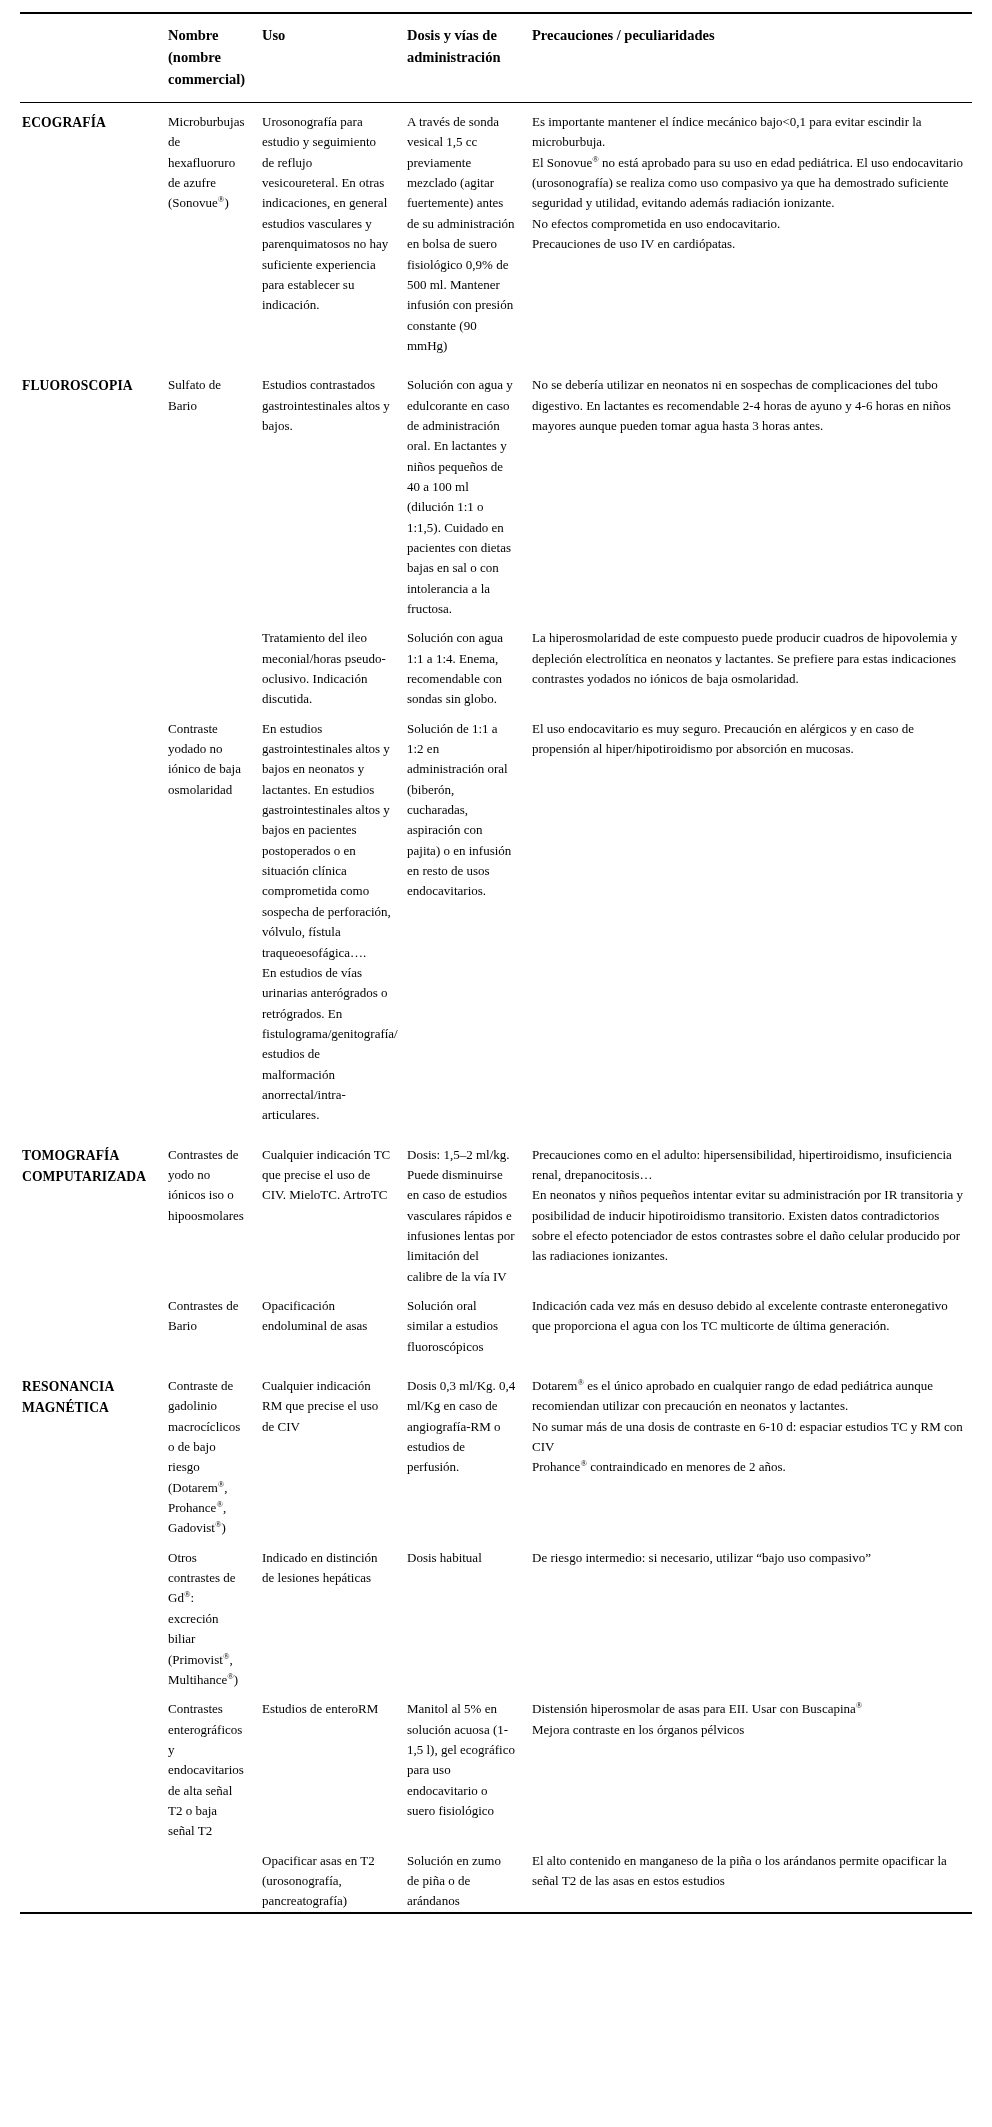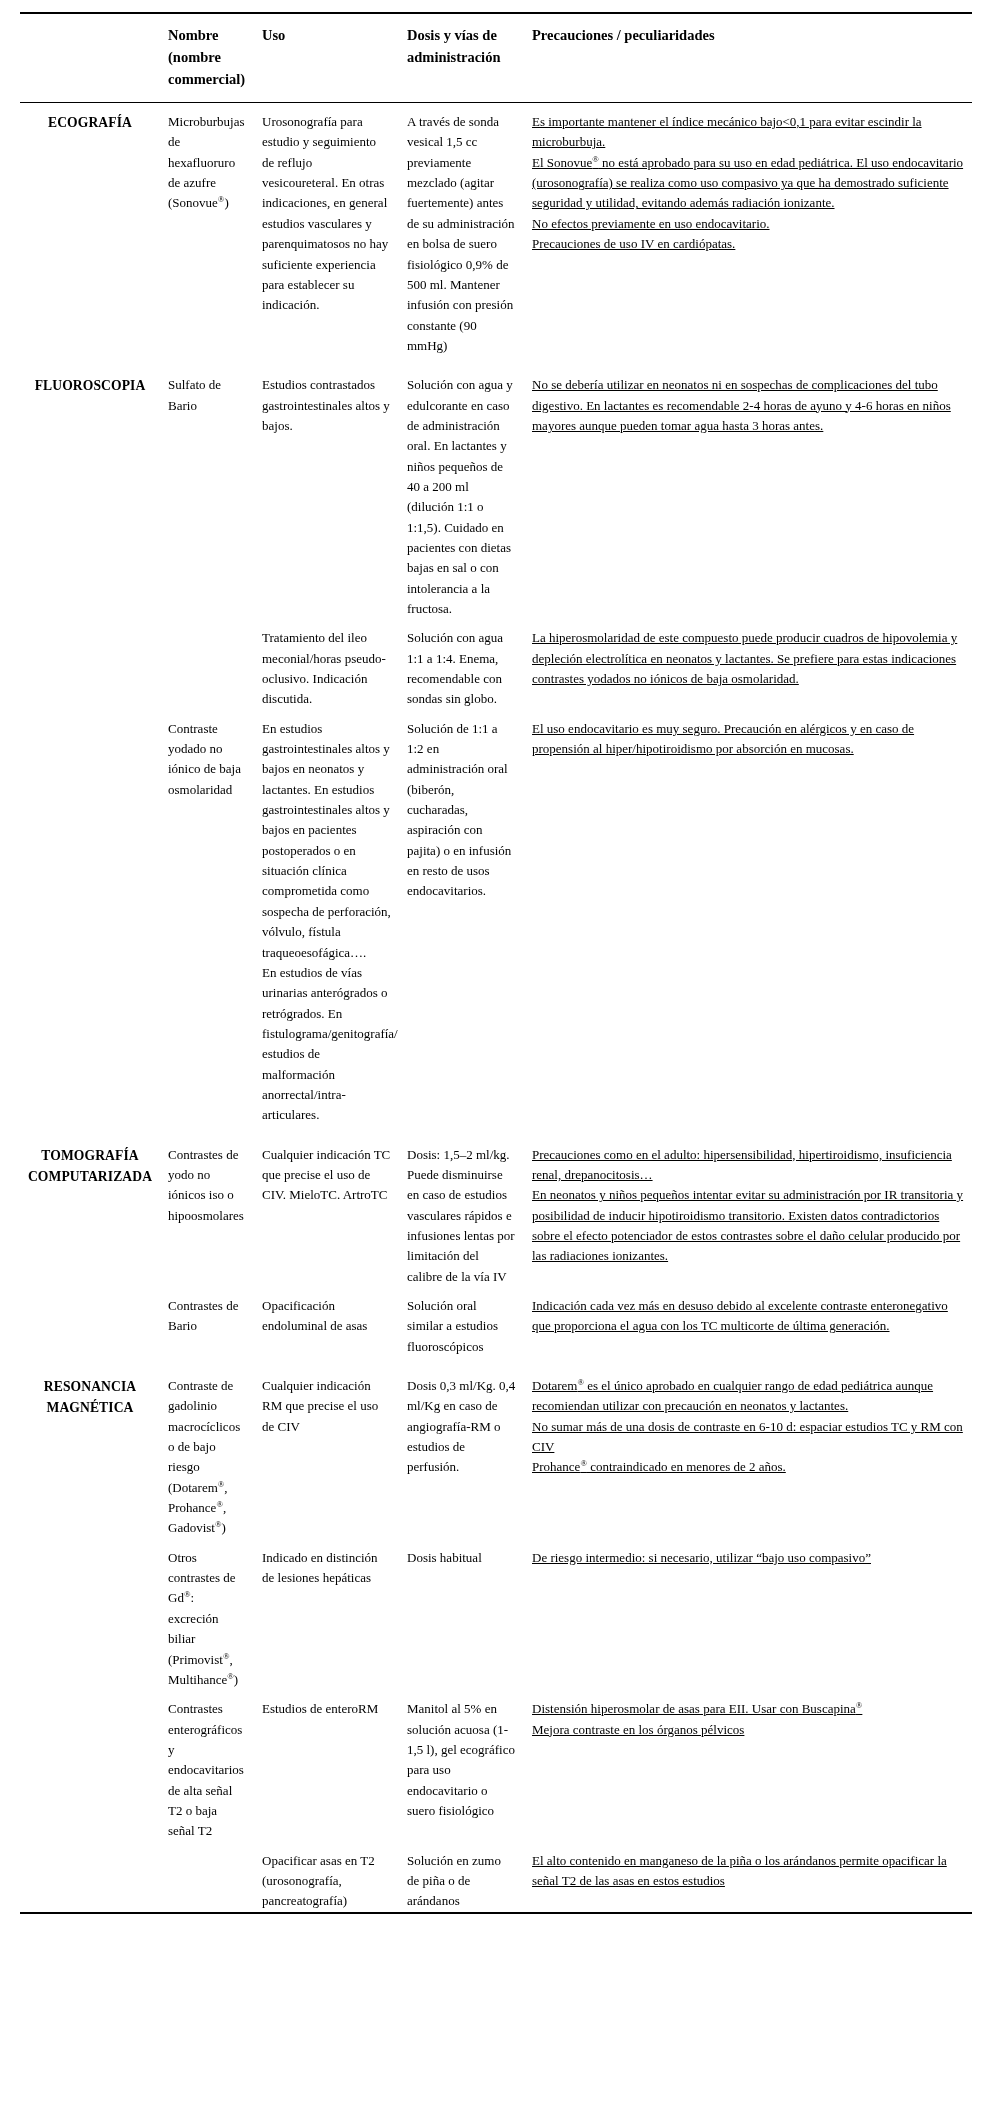--- a/index.html
+++ b/index.html
@@ -55,25 +55,24 @@
   }
   tbody tr.sub-row > td {
     padding-top: 9px;
   }
   td.modality {
     font-weight: bold;
     font-size: 13.6px;
     letter-spacing: 0.1px;
     padding-left: 2px;
     padding-right: 10px;
-    text-align: center;
   }
   td.name, td.dose { padding-right: 16px; }
   td.use { padding-right: 16px; }
-  td.prec { padding-right: 6px; text-decoration: underline; }
+  td.prec { padding-right: 6px; }
 
   .cell-line { display: block; }
   sup.reg {
     font-size: 0.66em;
     vertical-align: super;
     line-height: 0;
   }
   tfoot td {
     border-bottom: 2.2px solid #000;
     height: 0;
@@ -133,39 +132,39 @@
           </td>
           <td class="use">
             <span class="cell-line">Urosonografía para estudio y seguimiento de reflujo vesicoureteral. En otras indicaciones, en general estudios vasculares y parenquimatosos no hay suficiente experiencia para establecer su indicación.</span>
           </td>
           <td class="dose">
             <span class="cell-line">A través de sonda vesical 1,5 cc previamente mezclado (agitar fuertemente) antes de su administración en bolsa de suero fisiológico 0,9% de 500 ml. Mantener infusión con presión constante (90 mmHg)</span>
           </td>
           <td class="prec">
             <span class="cell-line">Es importante mantener el índice mecánico bajo&lt;0,1 para evitar escindir la microburbuja.</span>
             <span class="cell-line">El Sonovue<sup class="reg">®</sup> no está aprobado para su uso en edad pediátrica. El uso endocavitario (urosonografía) se realiza como uso compasivo ya que ha demostrado suficiente seguridad y utilidad, evitando además radiación ionizante.</span>
-            <span class="cell-line">No efectos previamente en uso endocavitario.</span>
+            <span class="cell-line">No efectos comprometida en uso endocavitario.</span>
             <span class="cell-line">Precauciones de uso IV en cardiópatas.</span>
           </td>
         </tr>
         <tr class="spacer-row">
           <td colspan="5"></td>
         </tr>
         <tr class="group-start">
           <td class="modality">
             <span class="cell-line">FLUOROSCOPIA</span>
           </td>
           <td class="name">
             <span class="cell-line">Sulfato de Bario</span>
           </td>
           <td class="use">
             <span class="cell-line">Estudios contrastados gastrointestinales altos y bajos.</span>
           </td>
           <td class="dose">
-            <span class="cell-line">Solución con agua y edulcorante en caso de administración oral. En lactantes y niños pequeños de 40 a 200 ml (dilución 1:1 o 1:1,5). Cuidado en pacientes con dietas bajas en sal o con intolerancia a la fructosa.</span>
+            <span class="cell-line">Solución con agua y edulcorante en caso de administración oral. En lactantes y niños pequeños de 40 a 100 ml (dilución 1:1 o 1:1,5). Cuidado en pacientes con dietas bajas en sal o con intolerancia a la fructosa.</span>
           </td>
           <td class="prec">
             <span class="cell-line">No se debería utilizar en neonatos ni en sospechas de complicaciones del tubo digestivo. En lactantes es recomendable 2-4 horas de ayuno y 4-6 horas en niños mayores aunque pueden tomar agua hasta 3 horas antes.</span>
           </td>
         </tr>
         <tr class="sub-row">
           <td class="modality"></td>
           <td class="name"></td>
           <td class="use">
             <span class="cell-line">Tratamiento del ileo meconial/horas pseudo-oclusivo. Indicación discutida.</span>

